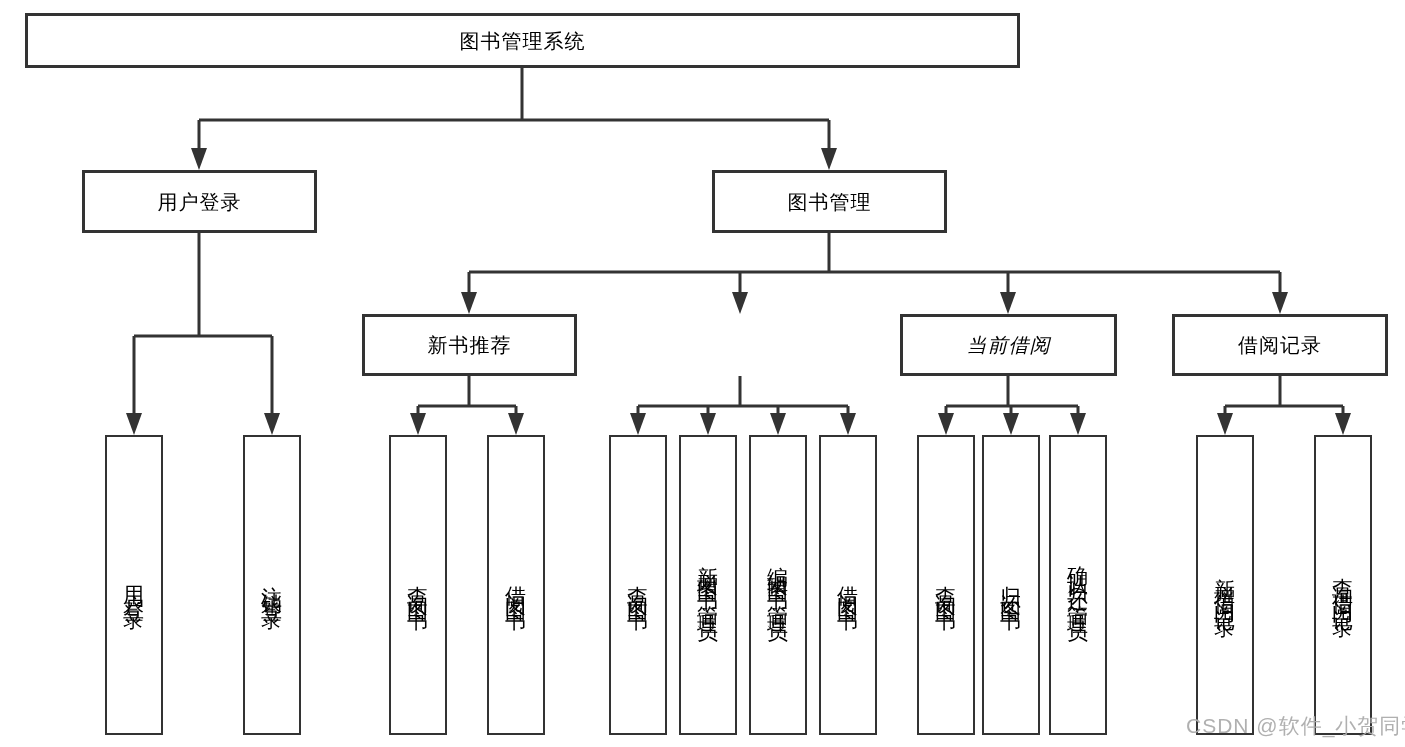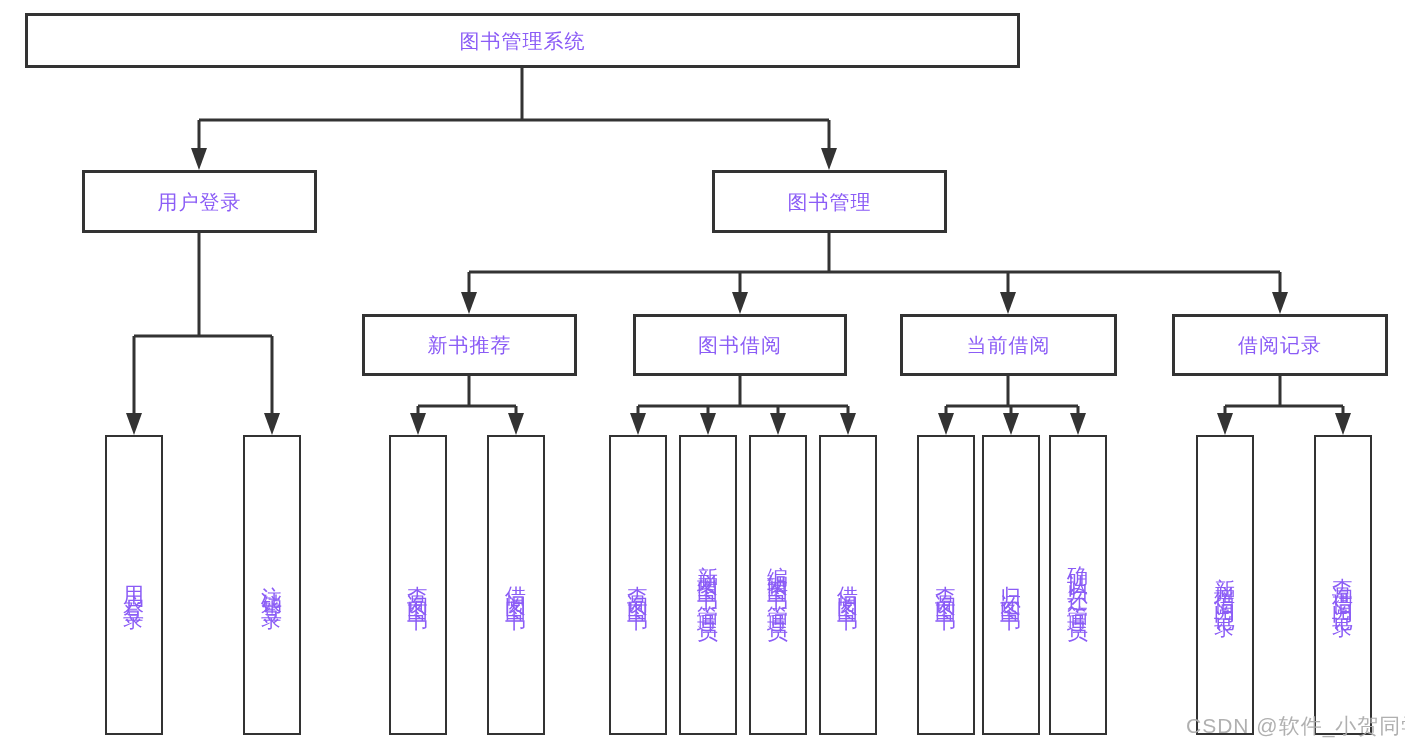--- a/index.html
+++ b/index.html
@@ -23,21 +23,21 @@
     height: 747px;
   }
   .node {
     position: absolute;
     box-sizing: border-box;
     border: 3px solid #333333;
     background: #ffffff;
     display: flex;
     align-items: center;
     justify-content: center;
-    color: #8b5cf6;
+    color: #000000;
     font-size: 20px;
     letter-spacing: 1px;
     line-height: 1.1;
   }
   .leaf {
     border-width: 2.5px;
     writing-mode: vertical-rl;
     text-orientation: mixed;
     font-size: 21px;
     letter-spacing: 8px;
@@ -98,22 +98,21 @@
       <polygon points="1335,413 1351,413 1343,435"></polygon>
     </g>
   </svg>
 
   <div class="node" style="left:25px; top:13px; width:995px; height:55px;">图书管理系统</div>
 
   <div class="node" style="left:82px; top:170px; width:235px; height:63px;">用户登录</div>
   <div class="node" style="left:362px; top:314px; width:215px; height:62px;">新书推荐</div>
 
   <div class="node" style="left:712px; top:170px; width:235px; height:63px;">图书管理</div>
-  <div class="node" style="left:633px; top:314px; width:214px; height:62px;">图书借阅</div>
-  <div class="node" style="left:900px; top:314px; width:217px; height:62px;">当前借阅</div>
+  <div class="node" style="left:900px; top:314px; width:217px; height:62px;font-style:italic;">当前借阅</div>
   <div class="node" style="left:1172px; top:314px; width:216px; height:62px;">借阅记录</div>
 
   <div class="node leaf" style="left:105px; top:435px; width:58px; height:300px;">用户登录</div>
   <div class="node leaf" style="left:243px; top:435px; width:58px; height:300px;">注销登录</div>
 
   <div class="node leaf" style="left:389px; top:435px; width:58px; height:300px;">查询图书</div>
   <div class="node leaf" style="left:487px; top:435px; width:58px; height:300px;">借阅图书</div>
 
   <div class="node leaf" style="left:609px; top:435px; width:58px; height:300px;">查询图书</div>
   <div class="node leaf" style="left:679px; top:435px; width:58px; height:300px;">新增图书（管理员）</div>

